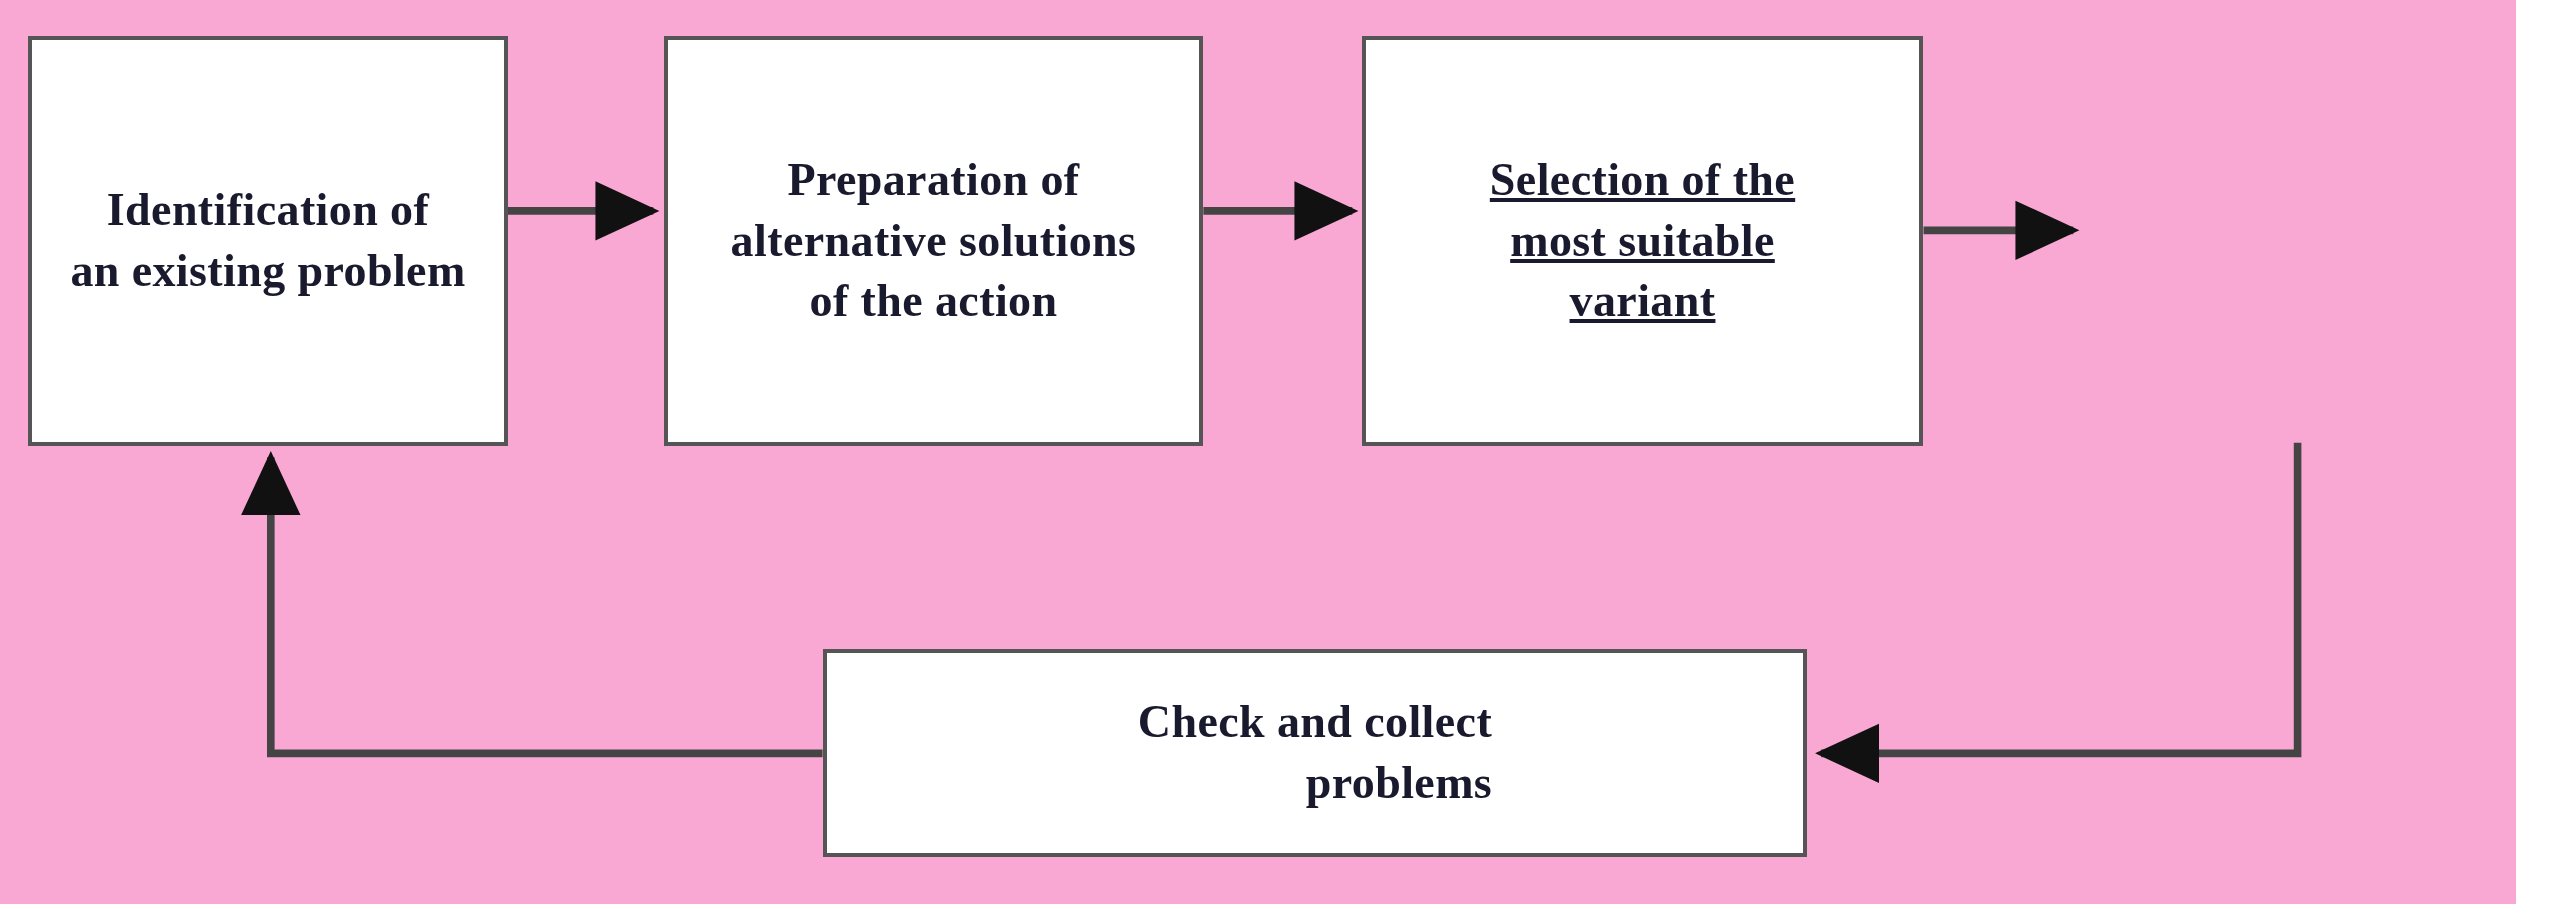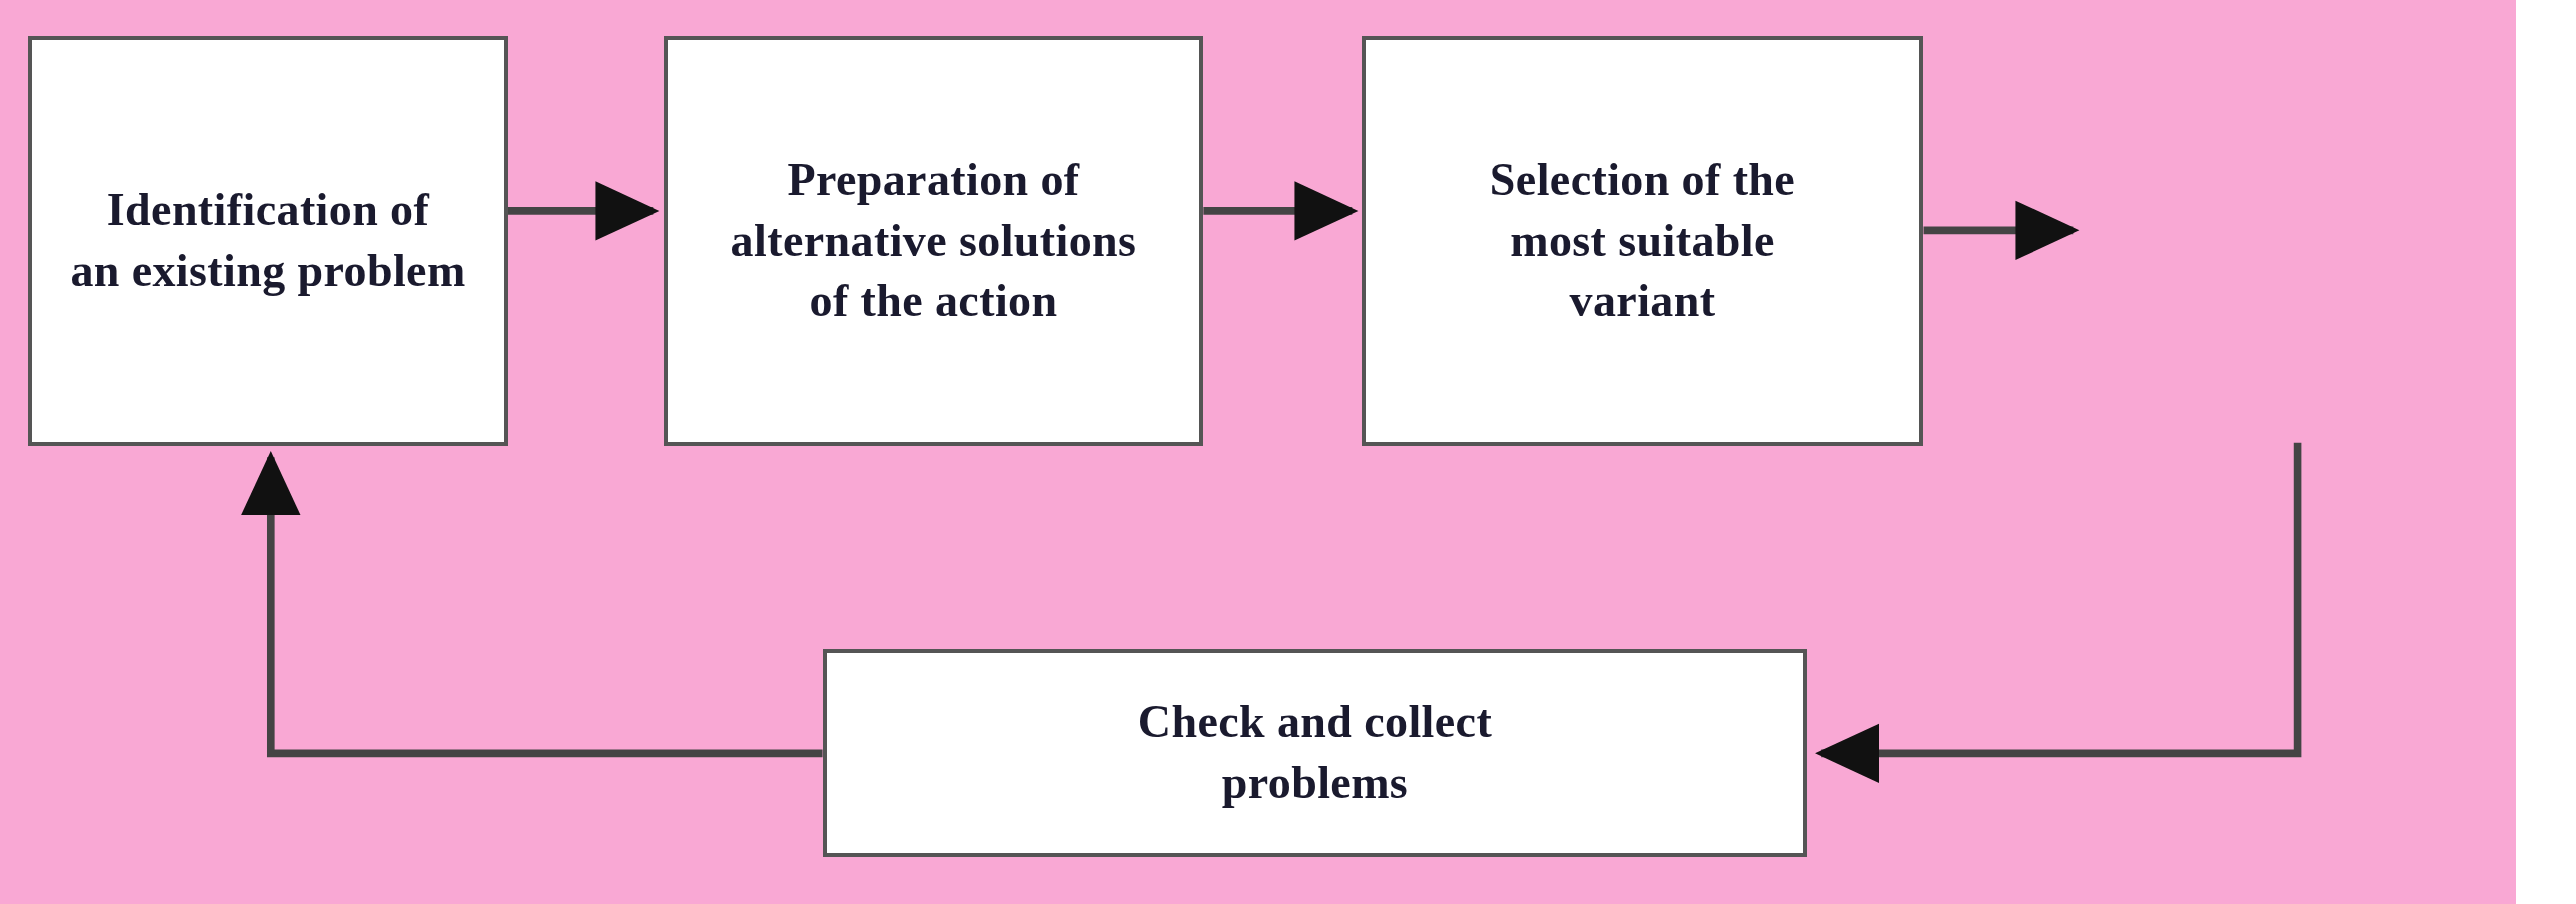--- a/index.html
+++ b/index.html
@@ -33,25 +33,25 @@
     line-height: 1.32;
     color: #1a1a2e;
     letter-spacing: 0.4px;
     white-space: pre-line;
     padding: 0 12px;
   }
   #n1 { left: 28px;   top: 36px;  width: 480px;  height: 410px; }
   #n2 { left: 664px;  top: 36px;  width: 539px;  height: 410px; }
   #n3 { left: 1362px; top: 36px;  width: 561px;  height: 410px; }
   #n4 { left: 2083px; top: 36px;  width: 455px;  height: 407px; }
-  #n5 { left: 823px;  top: 649px; width: 984px; height: 208px; }
+  #n5 { left: 823px;  top: 649px; width: 984px; height: 208px; text-align: right; }
 
   #n1 .label { font-size: 46px; }
   #n2 .label { font-size: 46px; }
-  #n3 .label { font-size: 46px; }
+  #n3 .label { font-size: 46px; text-decoration: underline; }
   #n4 .label { font-size: 46px; }
   #n5 .label { font-size: 46px; }
 
   .edge-layer {
     position: absolute;
     left: 0; top: 0;
     width: 2576px;
     height: 905px;
     pointer-events: none;
   }

